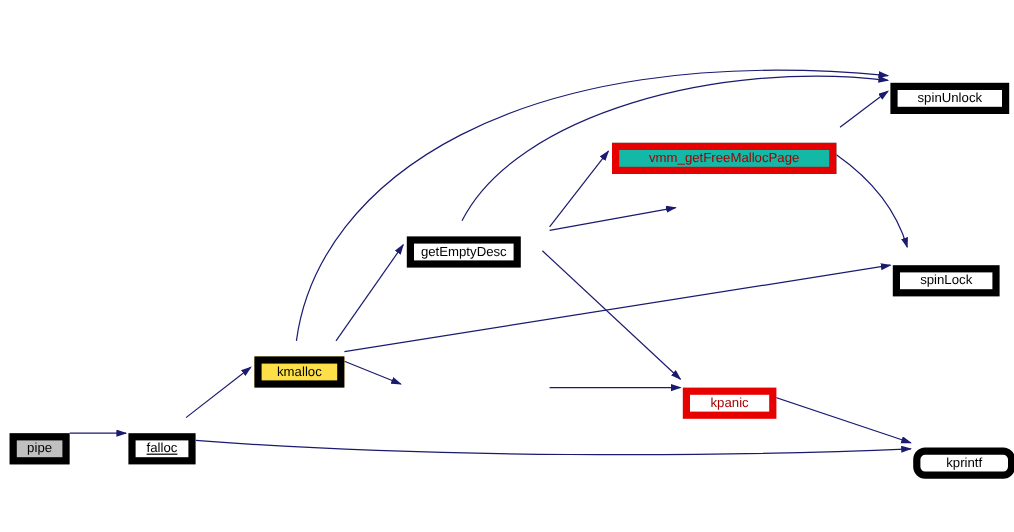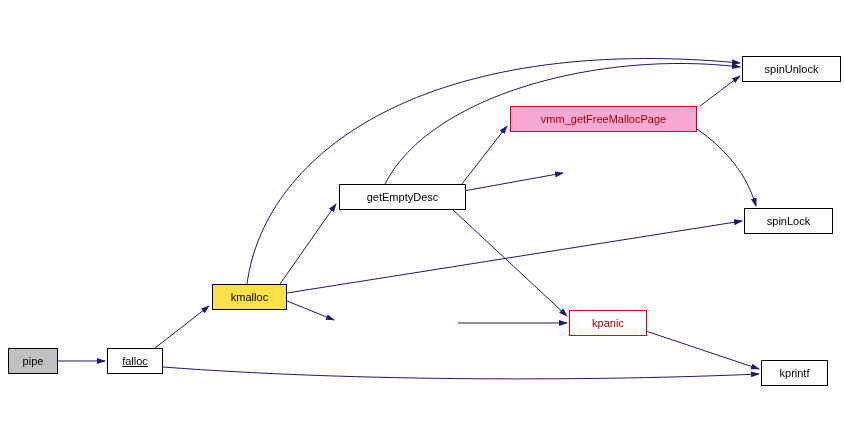--- a/index.html
+++ b/index.html
@@ -17,31 +17,32 @@
     left: 0; top: 0;
     width: 845px; height: 443px;
   }
   .edges path.edge {
     fill: none;
     stroke-width: 1;
   }
   .node {
     position: absolute;
     box-sizing: border-box;
-    border: 1px solid #f9a8d4;
+    border: 6px solid #f9a8d4;
     background: #ffffff;
     color: #000000;
     display: flex;
     align-items: center;
     justify-content: center;
     font-size: 11px;
     line-height: 1;
     white-space: nowrap;
     cursor: pointer;
     z-index: 2;
+    margin-top: 13px;
   }
   .node.current { cursor: default; }
 </style>
 </head>
 <body>
 
 <div class="stage">
   <svg class="edges" width="845" height="443" viewBox="0 0 845 443" xmlns="http://www.w3.org/2000/svg">
     <defs>
       <marker id="arrow" markerWidth="10" markerHeight="8" refX="8" refY="3" orient="auto" markerUnits="userSpaceOnUse">
@@ -63,19 +64,19 @@
         <path class="edge" d="M700,106 C715,95 726,86 740,76" stroke="#1a1a70" marker-end="url(#arrow)"></path>
         <path class="edge" d="M697,129 C727,150 747,175 756,206" stroke="#1a1a70" marker-end="url(#arrow)"></path>
         <path class="edge" d="M458,323 L567,323" stroke="#1a1a70" marker-end="url(#arrow)"></path>
         <path class="edge" d="M634,327 L759,369" stroke="#1a1a70" marker-end="url(#arrow)"></path>
       </g>
   </svg>
 
 <div class="node current" style="left: 8px; top: 348px; width: 50px; height: 26px; background: rgb(192, 192, 192); border-color: rgb(0, 0, 0); color: rgb(0, 0, 0); text-align: right;">pipe</div>
     <div class="node" style="left: 107px; top: 348px; width: 56px; height: 26px; background: rgb(255, 255, 255); border-color: rgb(0, 0, 0); color: rgb(0, 0, 0); text-decoration: underline;">falloc</div>
     <div class="node" style="left: 212px; top: 284px; width: 75px; height: 26px; background: #fde047; border-color: rgb(0, 0, 0); color: rgb(0, 0, 0);">kmalloc</div>
-    <div class="node" style="left: 339px; top: 184px; width: 127px; height: 26px; background: rgb(255, 255, 255); border-color: rgb(0, 0, 0); color: rgb(0, 0, 0);">getEmptyDesc</div>
-    <div class="node" style="left: 510px; top: 106px; width: 187px; height: 26px; background: #f9a8d4; border-color: rgb(230, 0, 0); color: rgb(163, 0, 0);">vmm_getFreeMallocPage</div>
+    <div class="node" style="left: 339px; top: 184px; width: 95px; height: 26px; background: rgb(255, 255, 255); border-color: rgb(0, 0, 0); color: rgb(0, 0, 0);">getEmptyDesc</div>
+    <div class="node" style="left: 510px; top: 106px; width: 187px; height: 26px; background: #14b8a6; border-color: rgb(230, 0, 0); color: rgb(163, 0, 0);">vmm_getFreeMallocPage</div>
     <div class="node" style="left: 742px; top: 56px; width: 99px; height: 26px; background: rgb(255, 255, 255); border-color: rgb(0, 0, 0); color: rgb(0, 0, 0);">spinUnlock</div>
     <div class="node" style="left: 744px; top: 208px; width: 89px; height: 26px; background: rgb(255, 255, 255); border-color: rgb(0, 0, 0); color: rgb(0, 0, 0);">spinLock</div>
     <div class="node" style="left: 569px; top: 310px; width: 78px; height: 26px; background: rgb(255, 255, 255); border-color: rgb(230, 0, 0); color: rgb(163, 0, 0);">kpanic</div>
-    <div class="node" style="left: 761px; top: 360px; width: 67px; height: 26px; background: rgb(255, 255, 255); border-color: rgb(0, 0, 0); color: rgb(0, 0, 0);">kprintf</div>
+    <div class="node" style="left: 761px; top: 360px; width: 85px; height: 26px; background: rgb(255, 255, 255); border-color: rgb(0, 0, 0); color: rgb(0, 0, 0); border-radius: 10px;">kprintf</div>
   </div>
 
 </body></html>

